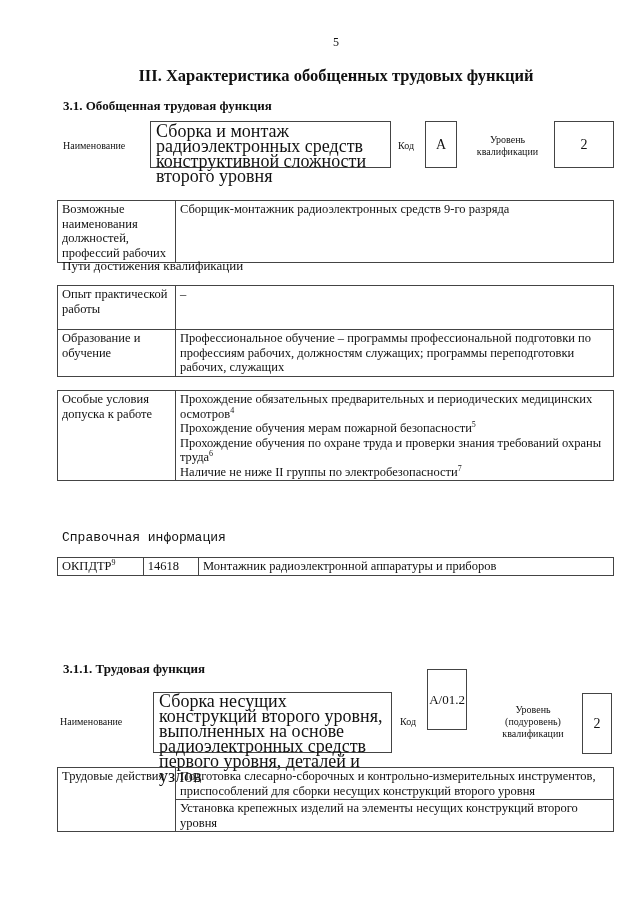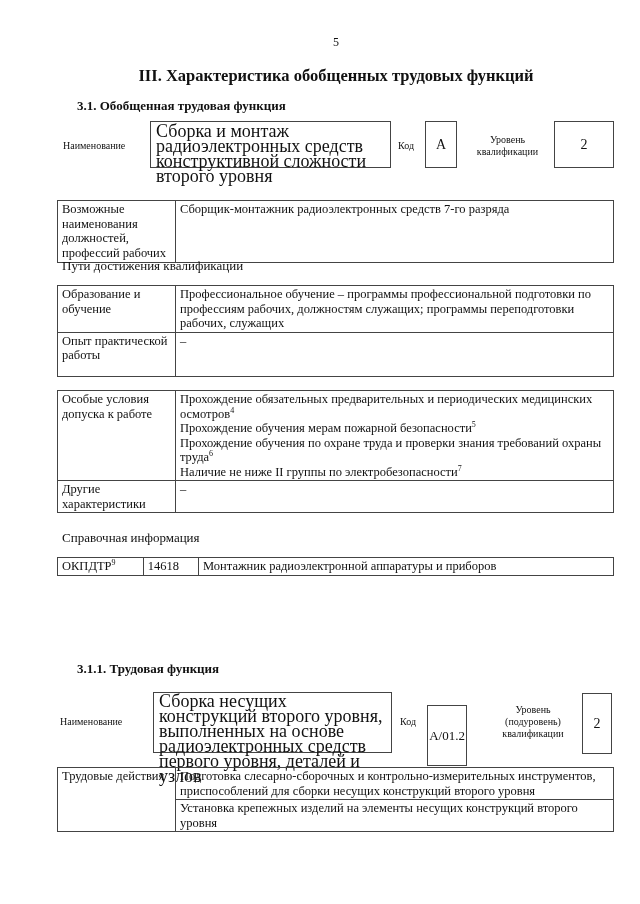--- a/index.html
+++ b/index.html
@@ -1,21 +1,21 @@
 <!DOCTYPE html>
 <html><head>
 <meta charset="utf-8">
 <style>
   html, body { margin:0; padding:0; background:#fff; }
   body { width:640px; height:904px; position:relative; overflow:hidden;
          font-family:"Liberation Serif","DejaVu Serif",serif; color:#111; }
   .abs { position:absolute; }
   .pagenum { left:0; width:672px; top:35px; text-align:center; font-size:12px; }
   .h1 { left:0; width:672px; top:66px; text-align:center; font-size:16.5px; font-weight:bold; }
-  .h2 { left:63px; top:98px; font-size:13px; font-weight:bold;margin-left:14px; }
+  .h2 { left:63px; top:98px; font-size:13px; font-weight:bold; }
   .small { font-size:10px; }
   .box { border:1px solid #444; box-sizing:border-box; }
   .cell-text { font-size:18px; line-height:15px; }
   table.grid { border-collapse:collapse; position:absolute; font-size:12.5px; line-height:14.5px; }
   table.grid td, table.grid th { border:1px solid #444; padding:1px 4px; vertical-align:top; font-weight:normal; text-align:left; }
   table.grid th { text-align:center; vertical-align:middle; }
   sup { font-size:8px; line-height:0; }
   .label { font-size:13px; }
   .justify { text-align:justify; text-align-last:auto; }
 </style>
@@ -30,76 +30,72 @@
 <div class="abs box cell-text" style="left:150px;top:121px;width:241px;height:47px;padding:2px 5px;">Сборка и монтаж радиоэлектронных средств конструктивной сложности второго уровня</div>
 <div class="abs small" style="left:398px;top:140px;">Код</div>
 <div class="abs box" style="left:425px;top:121px;width:32px;height:47px;display:flex;align-items:center;justify-content:center;font-size:14px;">А</div>
 <div class="abs small" style="left:470px;top:134px;width:75px;text-align:center;line-height:12px;">Уровень квалификации</div>
 <div class="abs box" style="left:554px;top:121px;width:60px;height:47px;display:flex;align-items:center;justify-content:center;font-size:14px;">2</div>
 
 <table class="grid" style="left:57px;top:181px;width:557px;margin-top:19px;">
   <tbody>
       <tr style="height:62px;">
     <td style="width:109px;">Возможные наименования должностей, профессий рабочих</td>
-    <td>Сборщик-монтажник радиоэлектронных средств 7-го разряда</td>
+    <td>Сборщик-монтажник радиоэлектронных средств 9-го разряда</td>
   </tr>
 </tbody>
   </table>
 
 <div class="abs label" style="left:62px;top:258px;">Пути достижения квалификации</div>
 
 <table class="grid" style="left:57px;top:285px;width:557px;">
   <tbody>
-      <tr>
+      <tr style="height:44px;">
+    <td>Опыт практической работы</td>
+    <td>–</td>
+  </tr>
+  <tr>
     <td style="width:109px;">Образование и обучение</td>
     <td>Профессиональное обучение – программы профессиональной подготовки по профессиям рабочих, должностям служащих; программы переподготовки рабочих, служащих</td>
-  </tr>
-  <tr style="height:44px;">
-    <td>Опыт практической работы</td>
-    <td>–</td>
   </tr>
 </tbody>
   </table>
 
 <table class="grid" style="left:57px;top:390px;width:557px;">
   <tbody>
       <tr>
     <td style="width:109px;">Особые условия допуска к работе</td>
     <td>
       <div><span>Прохождение обязательных предварительных и периодических медицинских осмотров</span><sup>4</sup></div>
       <div><span>Прохождение обучения мерам пожарной безопасности</span><sup>5</sup></div>
       <div><span>Прохождение обучения по охране труда и проверки знания требований охраны труда</span><sup>6</sup></div>
       <div><span>Наличие не ниже II группы по электробезопасности</span><sup>7</sup></div>
     </td>
   </tr>
-  <tr>
-    <td>Другие характеристики</td>
-    <td>–</td>
-  </tr>
 </tbody>
   </table>
 
-<div class="abs label" style="left:62px;top:530px;">Справочная информация</div>
+<div class="abs label" style="left:62px;top:530px;font-family:Liberation Mono, monospace;">Справочная информация</div>
 
 <table class="grid" style="left:57px;top:557px;width:557px;">
   <tbody>
   <tr>
     <td><span>ОКПДТР</span><sup>9</sup></td>
     <td>14618</td>
     <td>Монтажник радиоэлектронной аппаратуры и приборов</td>
   </tr>
 </tbody>
   </table>
 
 <div class="abs h2" style="top:661px;">3.1.1. Трудовая функция</div>
 
 <div class="abs small" style="left:60px;top:716px;">Наименование</div>
 <div class="abs box cell-text" style="left:153px;top:692px;width:239px;height:61px;padding:1px 5px;">Сборка несущих конструкций второго уровня, выполненных на основе радиоэлектронных средств первого уровня, деталей и узлов</div>
 <div class="abs small" style="left:400px;top:716px;">Код</div>
-<div class="abs box" style="left:427px;top:705px;width:40px;height:61px;display:flex;align-items:center;justify-content:center;font-size:13px;">A/01.2</div>
+<div class="abs box" style="left:427px;top:669px;width:40px;height:61px;display:flex;align-items:center;justify-content:center;font-size:13px;">A/01.2</div>
 <div class="abs small" style="left:497px;top:704px;width:72px;text-align:center;line-height:12px;">Уровень (подуровень) квалификации</div>
 <div class="abs box" style="left:582px;top:693px;width:30px;height:61px;display:flex;align-items:center;justify-content:center;font-size:14px;">2</div>
 
 <table class="grid" style="left:57px;top:767px;width:557px;padding-left:32px;">
   <tbody>
       <tr>
     <td rowspan="2" style="width:109px;">Трудовые действия</td>
     <td class="justify">Подготовка слесарно-сборочных и контрольно-измерительных инструментов, приспособлений для сборки несущих конструкций второго уровня</td>
   </tr>
   <tr>

